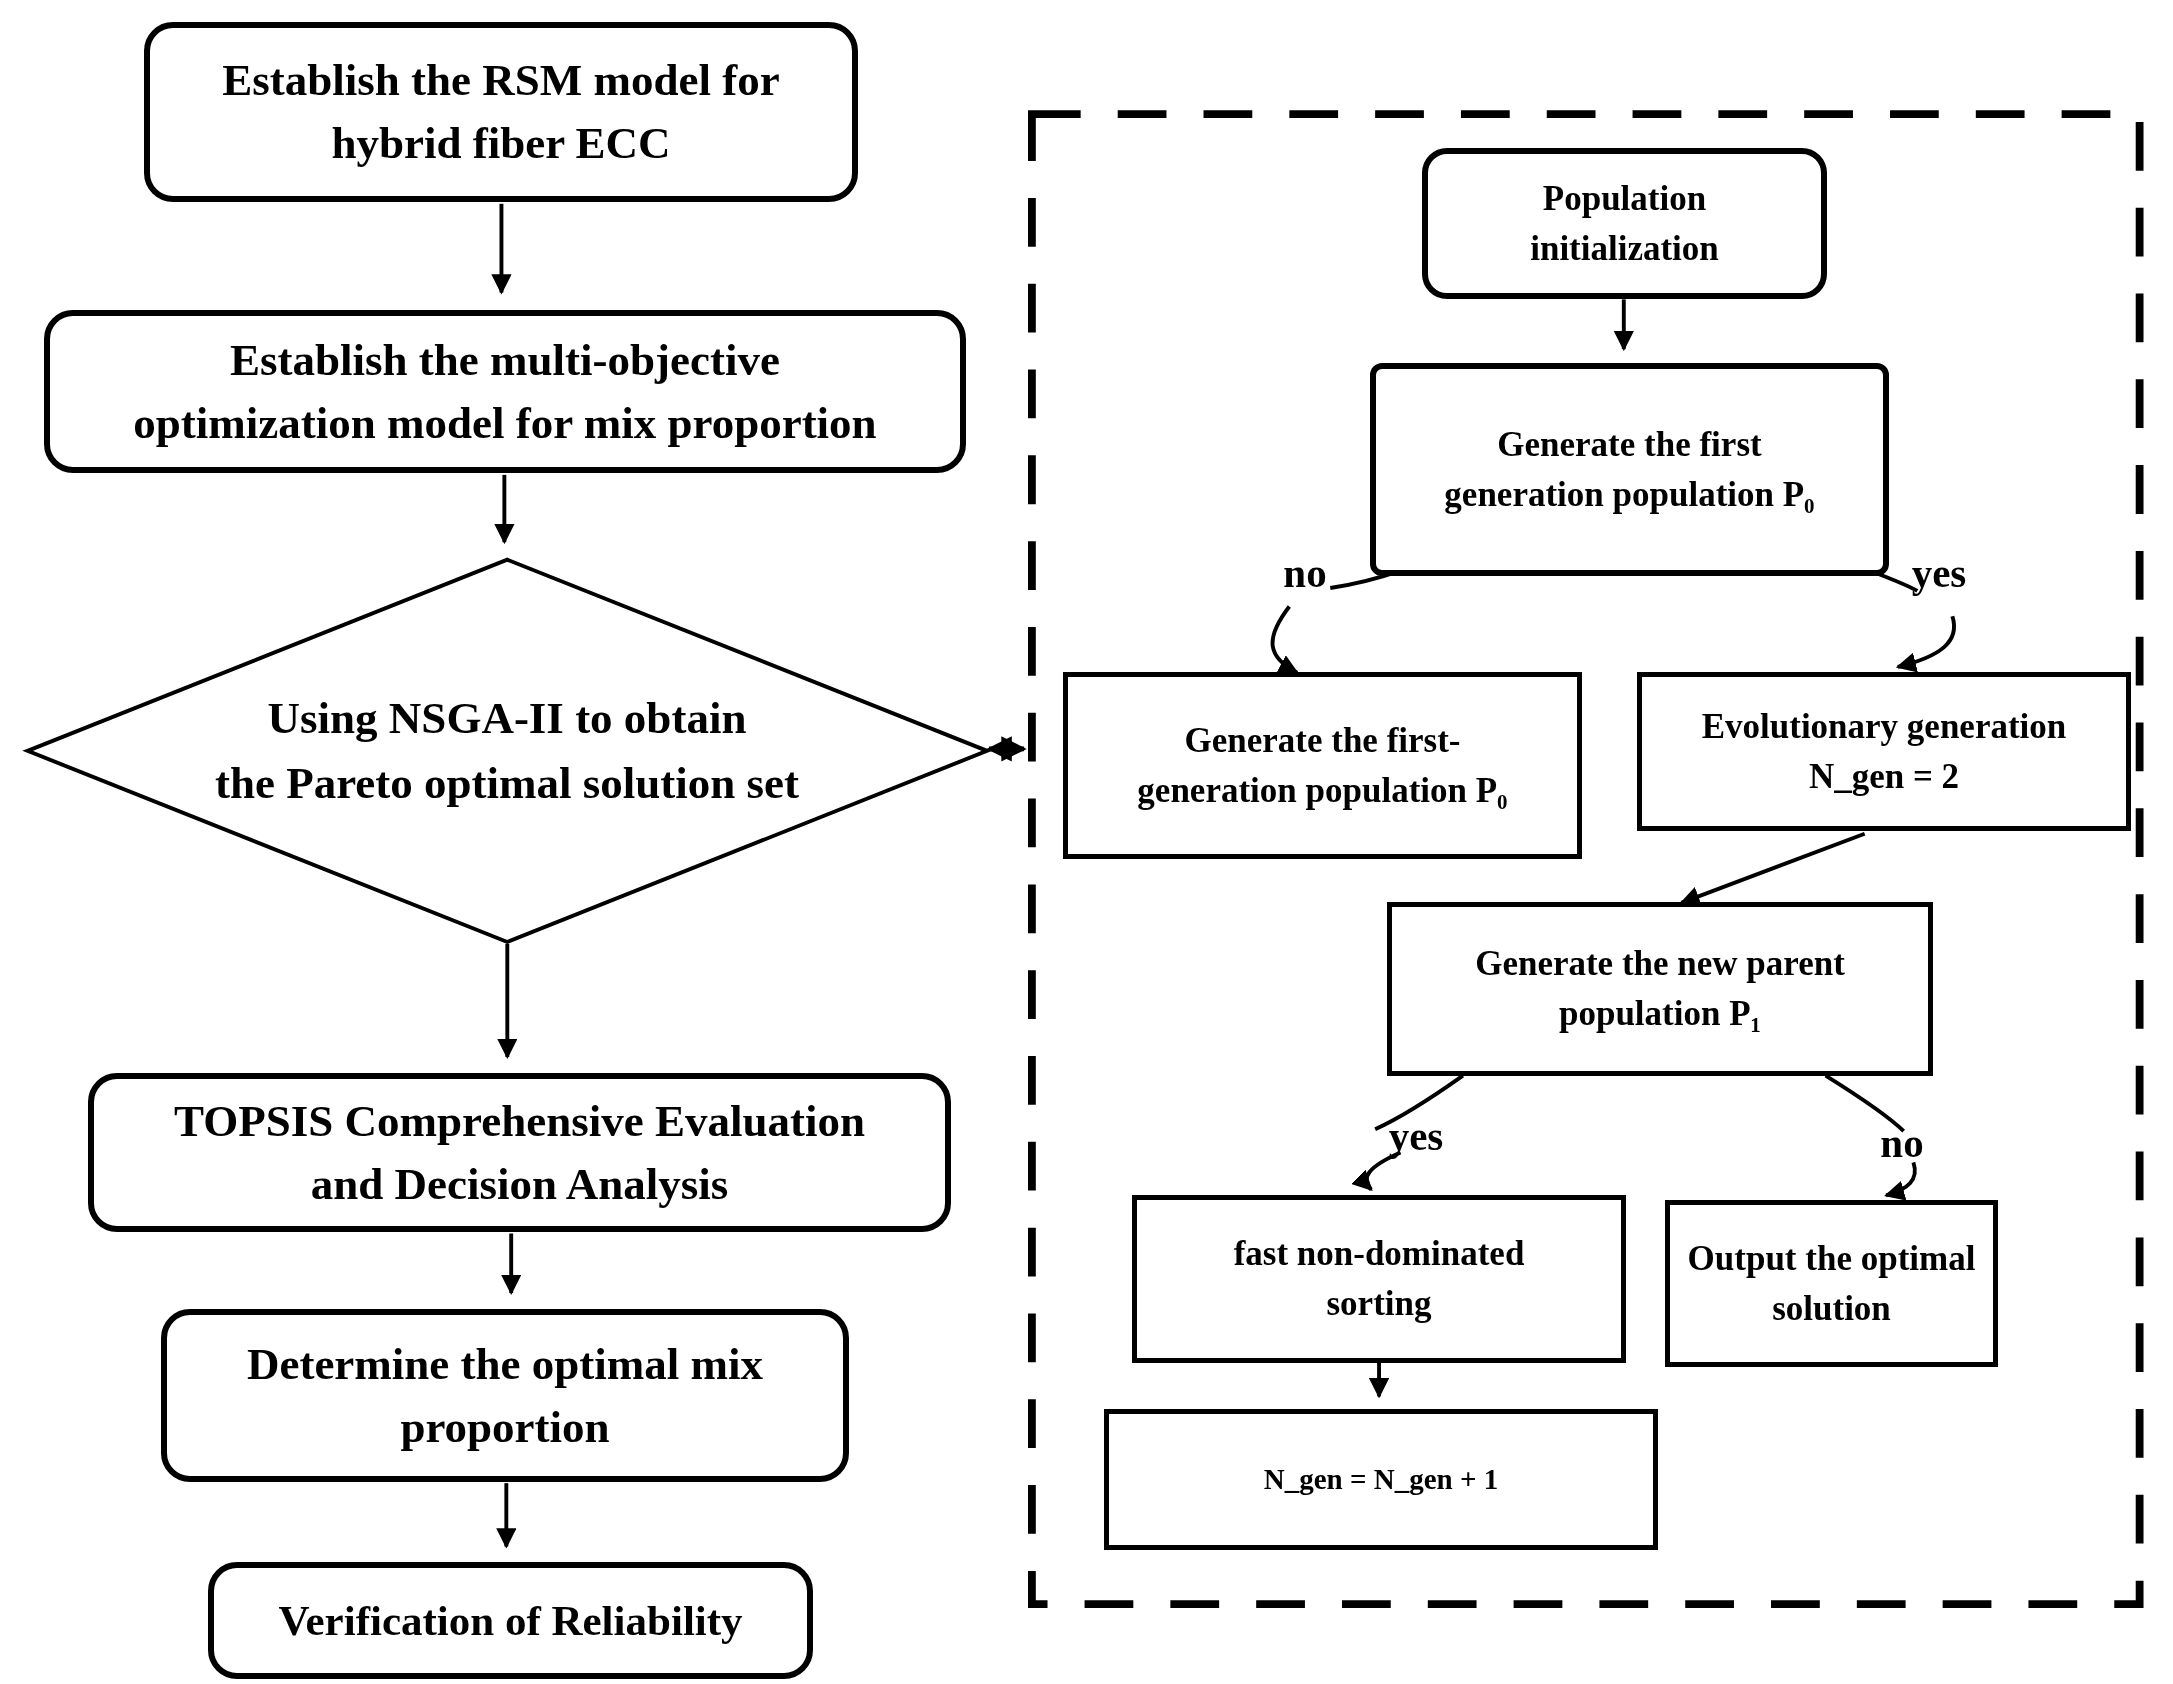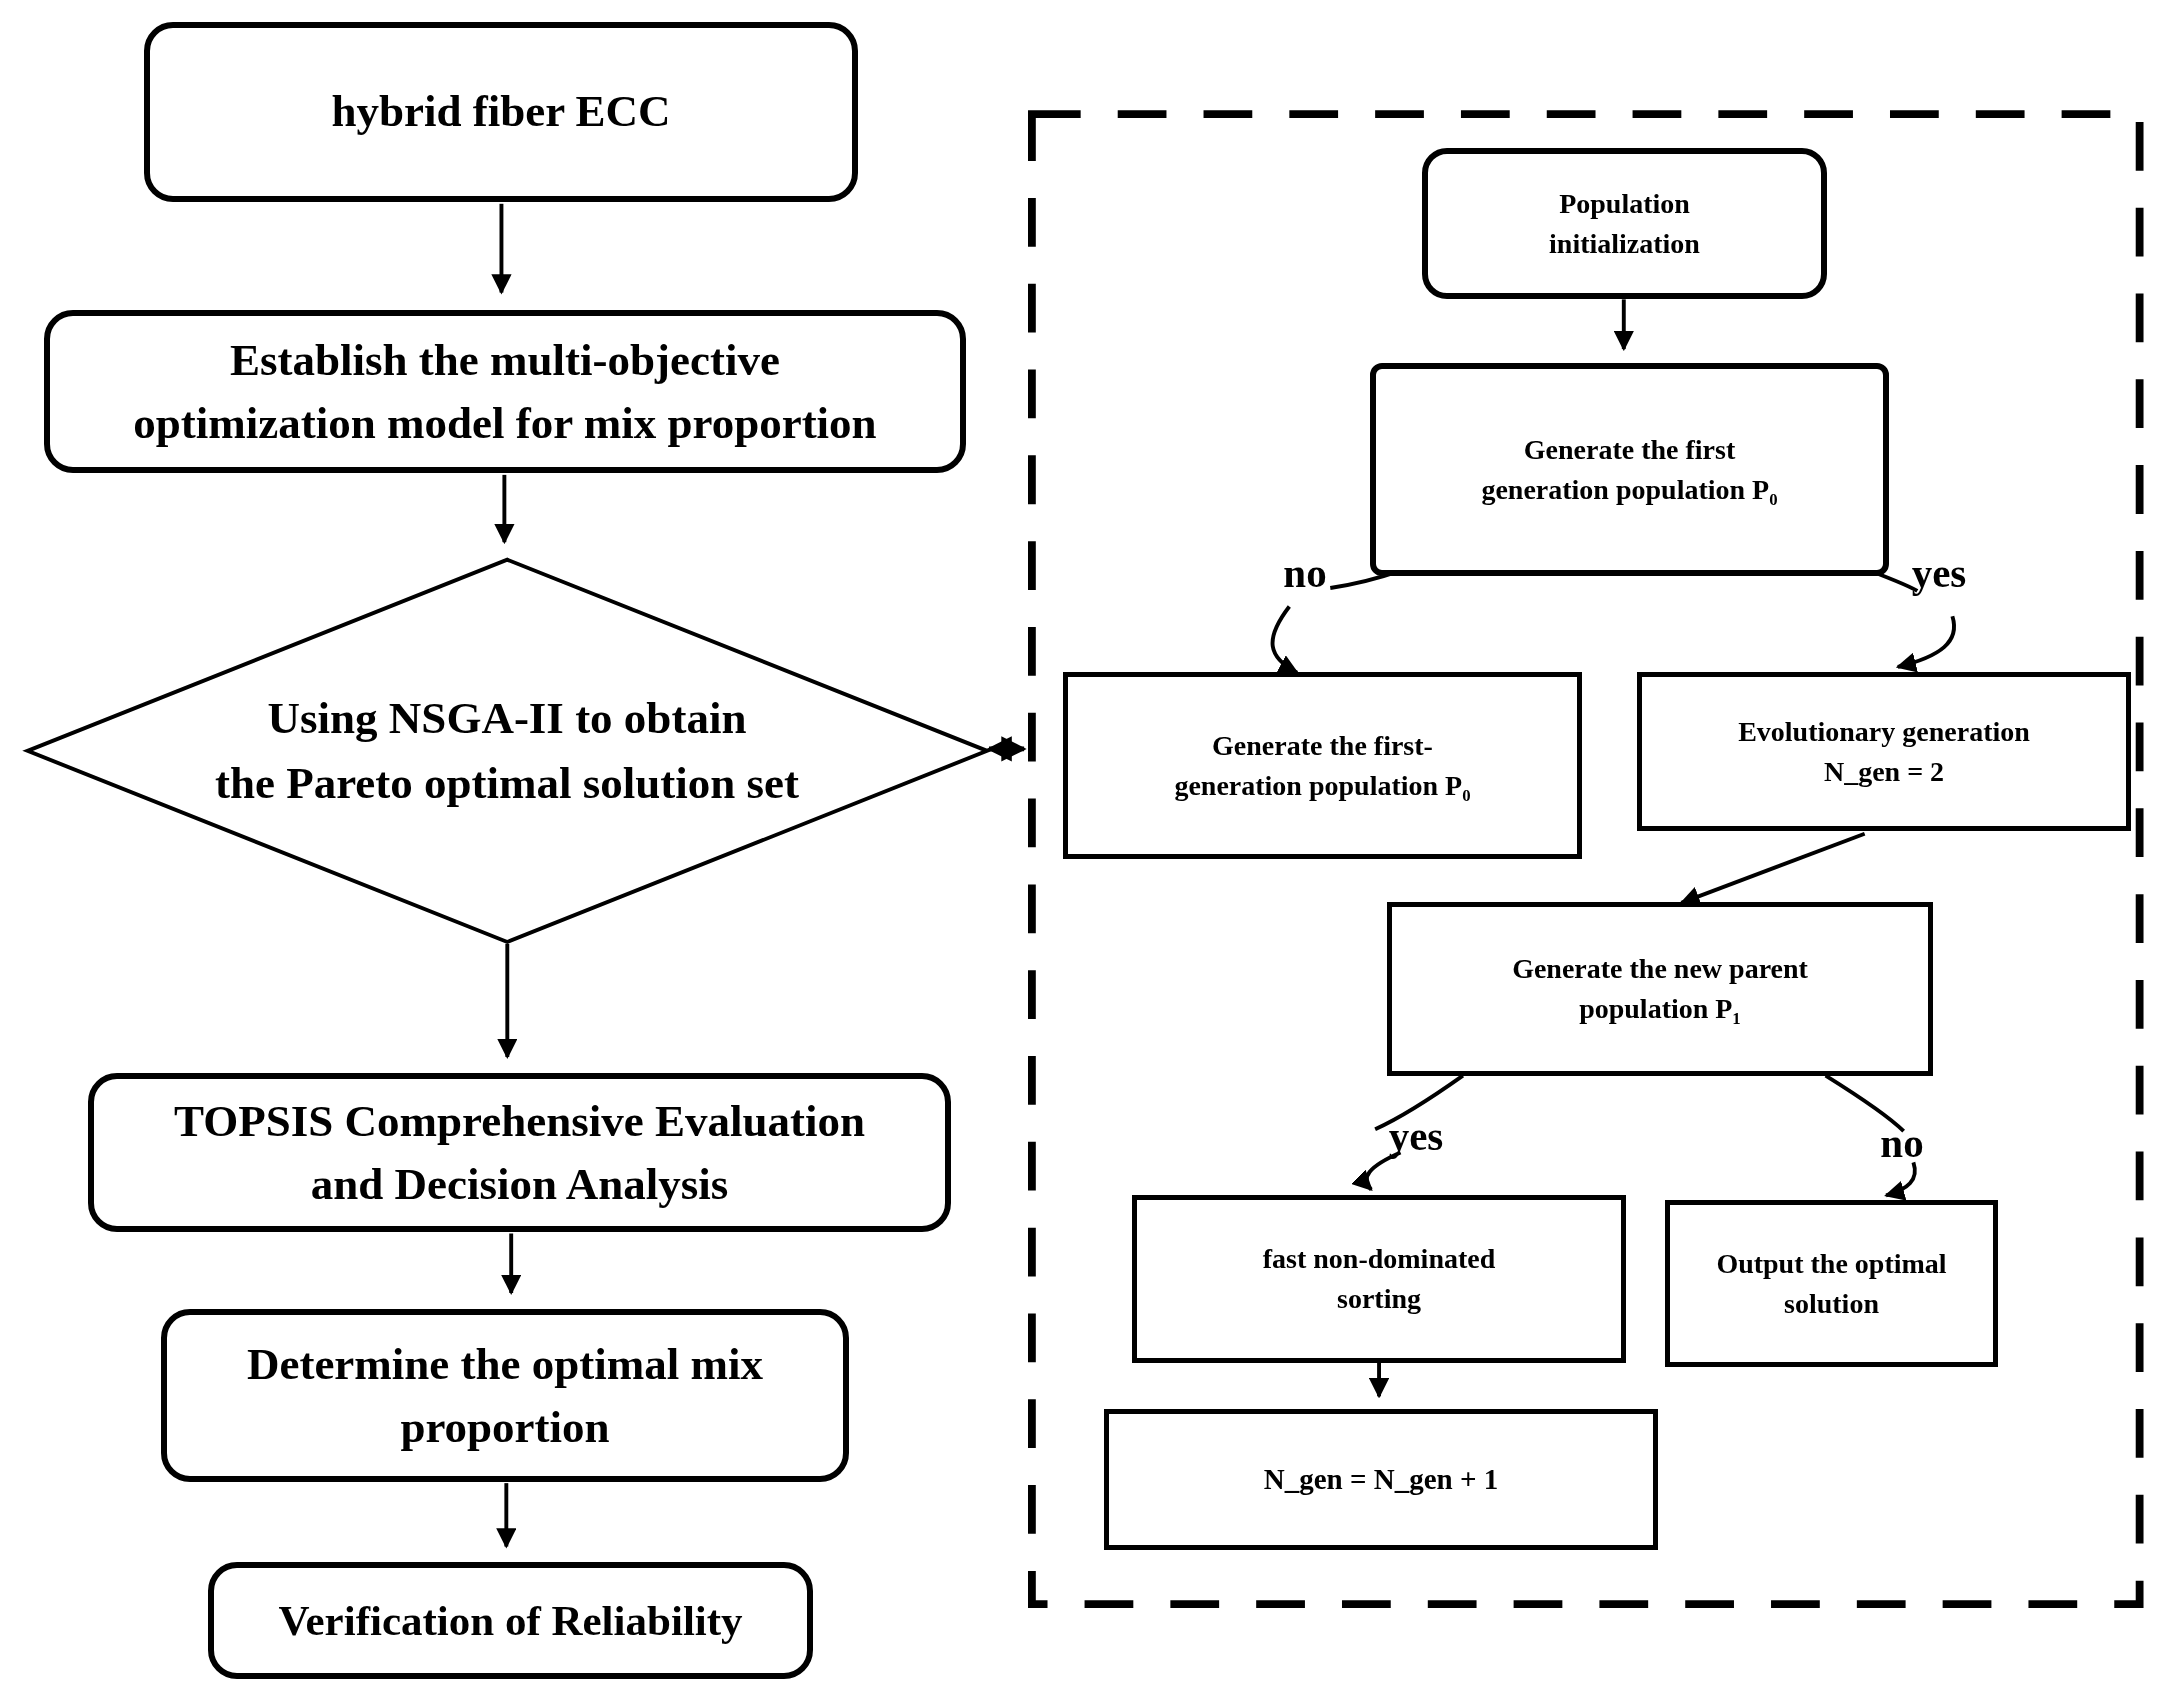--- a/index.html
+++ b/index.html
@@ -18,21 +18,21 @@
     background:#fff;
     border:6.8px solid #000;
     box-sizing:border-box;
     text-align:center;
     font-weight:bold;
     z-index:2;
   }
   .round{border-radius:29px;}
   .sharp{border-radius:0;border-width:5.9px;}
   .big .ln{font-size:45px;line-height:1.38;}
-  .mid .ln{font-size:28px;line-height:1.42;}
+  .mid .ln{font-size:35px;line-height:1.42;}
   .verify .ln{font-size:43px;line-height:1.3;}
   .ngen .ln{font-size:29px;line-height:1.3;}
   .diamond-text{
     position:absolute;left:117px;top:624px;width:780px;height:254px;
     display:flex;flex-direction:column;justify-content:center;align-items:center;
     text-align:center;font-weight:bold;z-index:2;
   }
   .diamond-text .ln{font-size:45px;line-height:1.45;}
   .branch-label{
     position:absolute;z-index:3;font-weight:bold;font-size:41px;
@@ -76,20 +76,21 @@
     <path d="M1500,1103 C1462,1130 1432,1148 1410,1158" fill="none" stroke="#000" stroke-width="4"></path>
     <path d="M1436,1182 C1404,1196 1394,1208 1406,1220" fill="none" stroke="#000" stroke-width="4" marker-end="url(#ah)"></path>
 
     <path d="M1872,1103 C1912,1128 1938,1146 1952,1160" fill="none" stroke="#000" stroke-width="4"></path>
     <path d="M1962,1192 C1968,1210 1956,1220 1934,1226" fill="none" stroke="#000" stroke-width="4" marker-end="url(#ah)"></path>
 
     <line x1="1414" y1="1397" x2="1414" y2="1432" stroke="#000" stroke-width="4" marker-end="url(#ah)"></line>
   </svg>
 
   <div class="box round big" style="left:144px;top:21.5px;width:714px;height:180px">
+    <div class="ln">Establish the RSM model for</div>
     <div class="ln">hybrid fiber ECC</div>
   </div>
 
   <div class="box round big" style="left:44px;top:310px;width:922px;height:163px">
     <div class="ln">Establish the multi-objective</div>
     <div class="ln">optimization model for mix proportion</div>
   </div>
 
   <div class="diamond-text">
     <div class="ln">Using NSGA-II to obtain</div>

